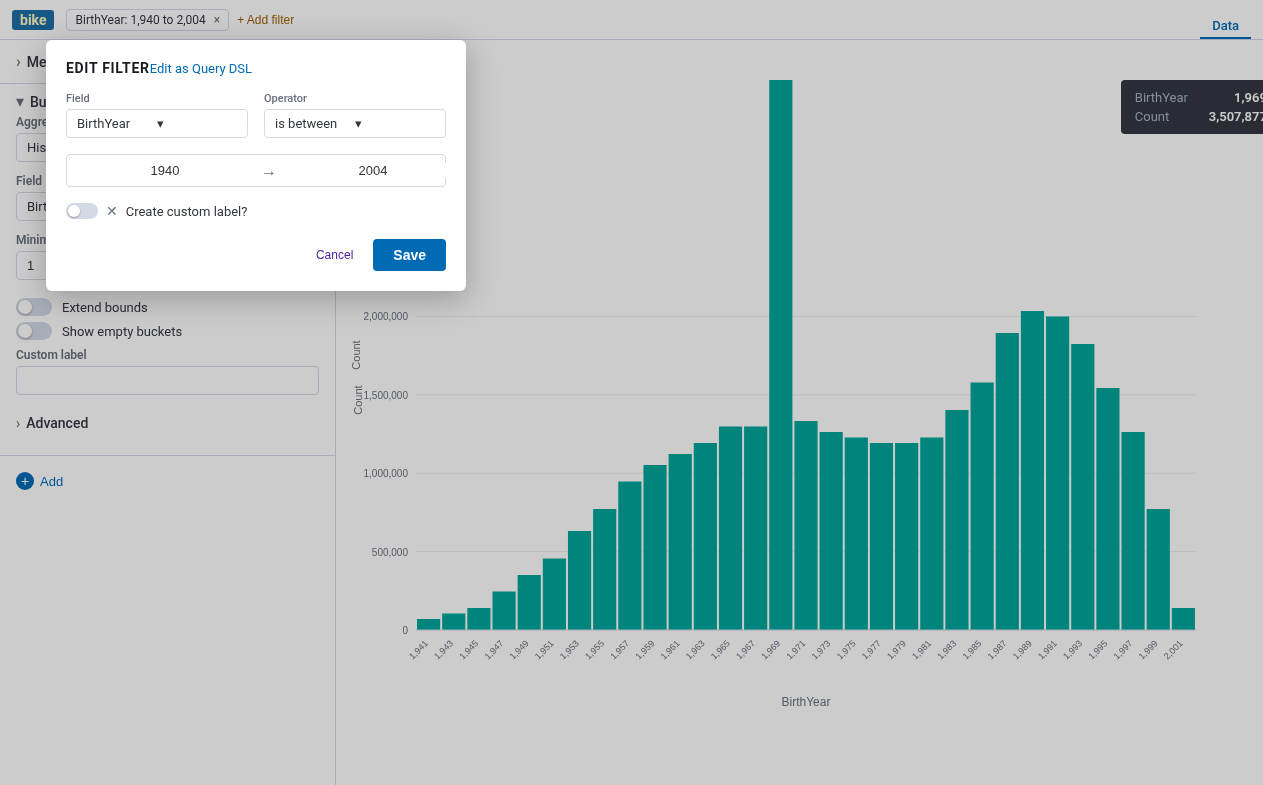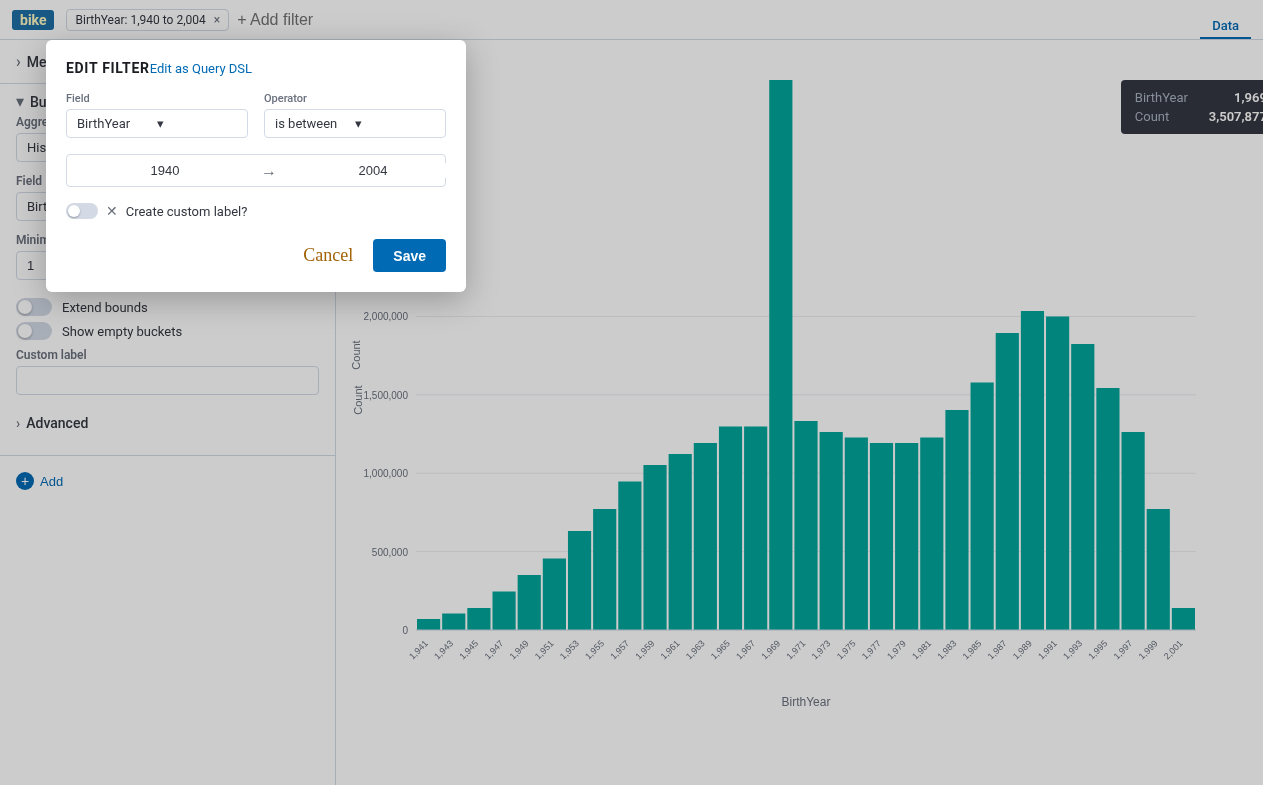--- a/index.html
+++ b/index.html
@@ -15,21 +15,21 @@
       background: #1d6fa5; color: #fef9c3; font-weight: 700; font-size: 14px;
       padding: 2px 8px; border-radius: 3px; margin-right: 4px;
     }
     .filter-chip {
       display: flex; align-items: center; gap: 4px;
       border: 1px solid #d3dae6; border-radius: 4px;
       padding: 3px 8px; font-size: 12px; color: #343741; background: #fff; justify-content: flex-end;
     }
     .filter-chip .close-x { color: #6a717d; cursor: pointer; font-size: 12px; margin-left: 4px; }
     .add-filter-btn {
-      color: #737373; font-size: 16px; cursor: pointer; background: none; border: none;
+      color: #a16207; font-size: 12px; cursor: pointer; background: none; border: none;
     }
     .nav-tabs { display: flex; align-items: flex-end; height: 100%; }
     .nav-tab {
       padding: 4px 12px; font-size: 13px; color: #69707d; cursor: pointer;
       border-bottom: 2px solid transparent;
     }
     .nav-tab.active { color: #006bb4; border-bottom-color: #006bb4; font-weight: 500; }
 
     
     .main-layout { display: flex; height: calc(785px - 40px); }
@@ -141,22 +141,22 @@
     }
     .toggle-sm-knob {
       width: 12px; height: 12px; background: #fff; border-radius: 50%;
       position: absolute; top: 2px; left: 2px;
       box-shadow: 0 1px 2px rgba(0,0,0,0.3);
     }
     .x-icon { color: #6a717d; font-size: 14px; }
     .custom-label-text { font-size: 13px; color: #343741; }
     .modal-actions { display: flex; justify-content: flex-end; gap: 8px; }
     .btn-cancel {
-      background: none; border: none; color: #a16207; font-size: 18px;
-      cursor: pointer; padding: 6px 12px; font-family: Liberation Serif, serif;
+      background: none; border: none; color: #4c1d95; font-size: 12px;
+      cursor: pointer; padding: 6px 12px;
     }
     .btn-save {
       background: #006bb4; color: #fff; border: none; border-radius: 4px;
       font-size: 14px; font-weight: 600; cursor: pointer; padding: 8px 20px;
     }
 
     
     .chart-tooltip {
       position: absolute; background: #343741; color: #fff;
       border-radius: 4px; padding: 10px 14px; font-size: 13px;

